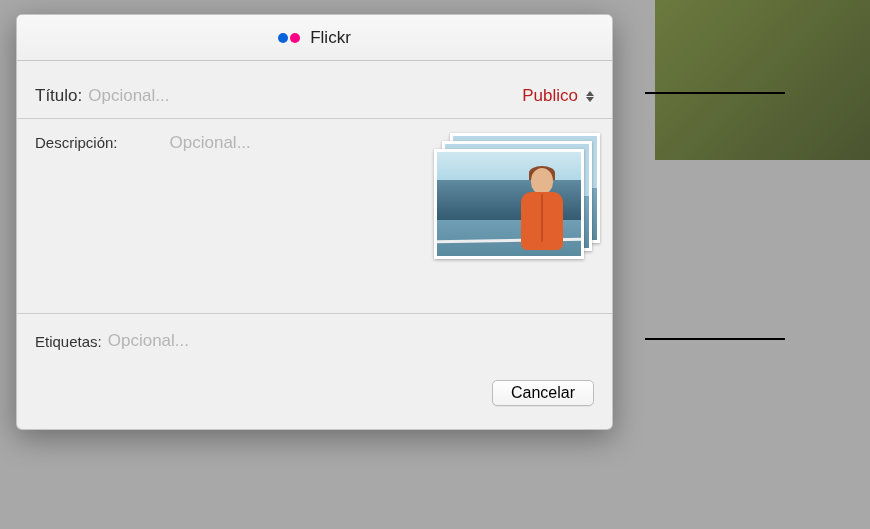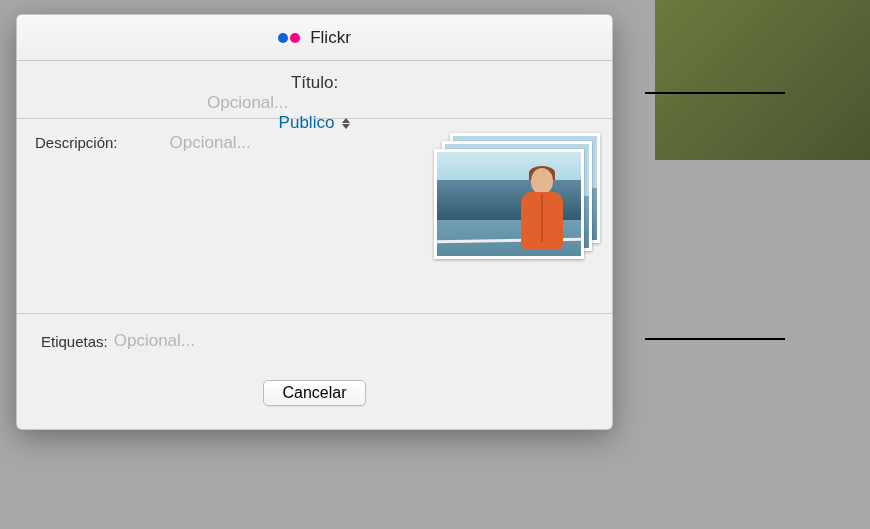--- a/index.html
+++ b/index.html
@@ -51,24 +51,23 @@
       border-radius: 50%;
     }
     .flickr-logo .dot.blue { background: #0b63dc; }
     .flickr-logo .dot.pink { background: #ff0084; }
     .titlebar-text {
       font-size: 17px;
       color: #222;
     }
     .row {
       display: flex;
-      align-items: center;
+      align-items: flex-end;
       padding: 12px 18px;
       border-bottom: 1px solid rgba(0,0,0,0.15);
-      flex-direction: column;
     }
     .row .label {
       color: #333;
       font-size: 17px;
       white-space: nowrap;
     }
     .row.title-row { height: 58px; }
     .placeholder-input {
       flex: 1;
       font-size: 17px;
@@ -82,21 +81,21 @@
       color: #b5b5b5;
     }
     .popup {
       display: flex;
       align-items: center;
       gap: 6px;
       cursor: default;
     }
     .popup-text {
       font-size: 17px;
-      color: #0369a1;
+      color: #b91c1c;
     }
     .stepper-icon {
       display: flex;
       flex-direction: column;
       gap: 1px;
       margin-left: 2px;
     }
     .stepper-icon .tri {
       width: 0;
       height: 0;
@@ -157,31 +156,31 @@
     .thumb.t3 .person {
       position:absolute; right:14px; bottom:2px; width:54px; height:86px;
     }
     .thumb.t3 .head { position:absolute; top:0; left:18px; width:22px; height:26px; border-radius:50% 50% 45% 45%; background:#e5b58e;}
     .thumb.t3 .hair { position:absolute; top:-2px; left:16px; width:26px; height:14px; border-radius:50% 50% 0 0; background:#8b4a2a;}
     .thumb.t3 .body { position:absolute; top:24px; left:8px; width:42px; height:58px; border-radius:10px 10px 6px 6px; background:#e2602c;}
     .thumb.t3 .zip { position:absolute; top:26px; left:28px; width:2px; height:48px; background:#c44e1e;}
     .tags-row {
       display: flex;
       align-items: center;
-      padding: 14px 24px;
+      padding: 14px 18px;
       height: 54px;
     }
     .tags-left {
       display: flex;
       align-items: center;
       flex: 1;
     }
     .button-row {
       display: flex;
-      justify-content: center;
+      justify-content: flex-end;
       gap: 4px;
       padding: 12px 18px 16px;
     }
     .btn {
       font-size: 16px;
       padding: 3px 18px;
       border-radius: 5px;
       border: 1px solid #bcbcbc;
       background: linear-gradient(#ffffff, #f3f3f3);
       box-shadow: 0 1px 0 rgba(0,0,0,0.05);

